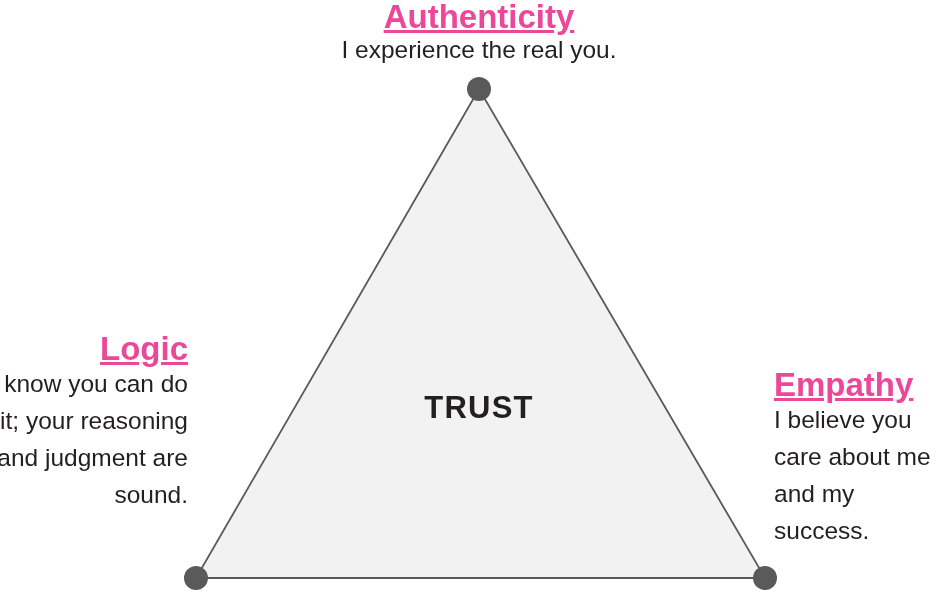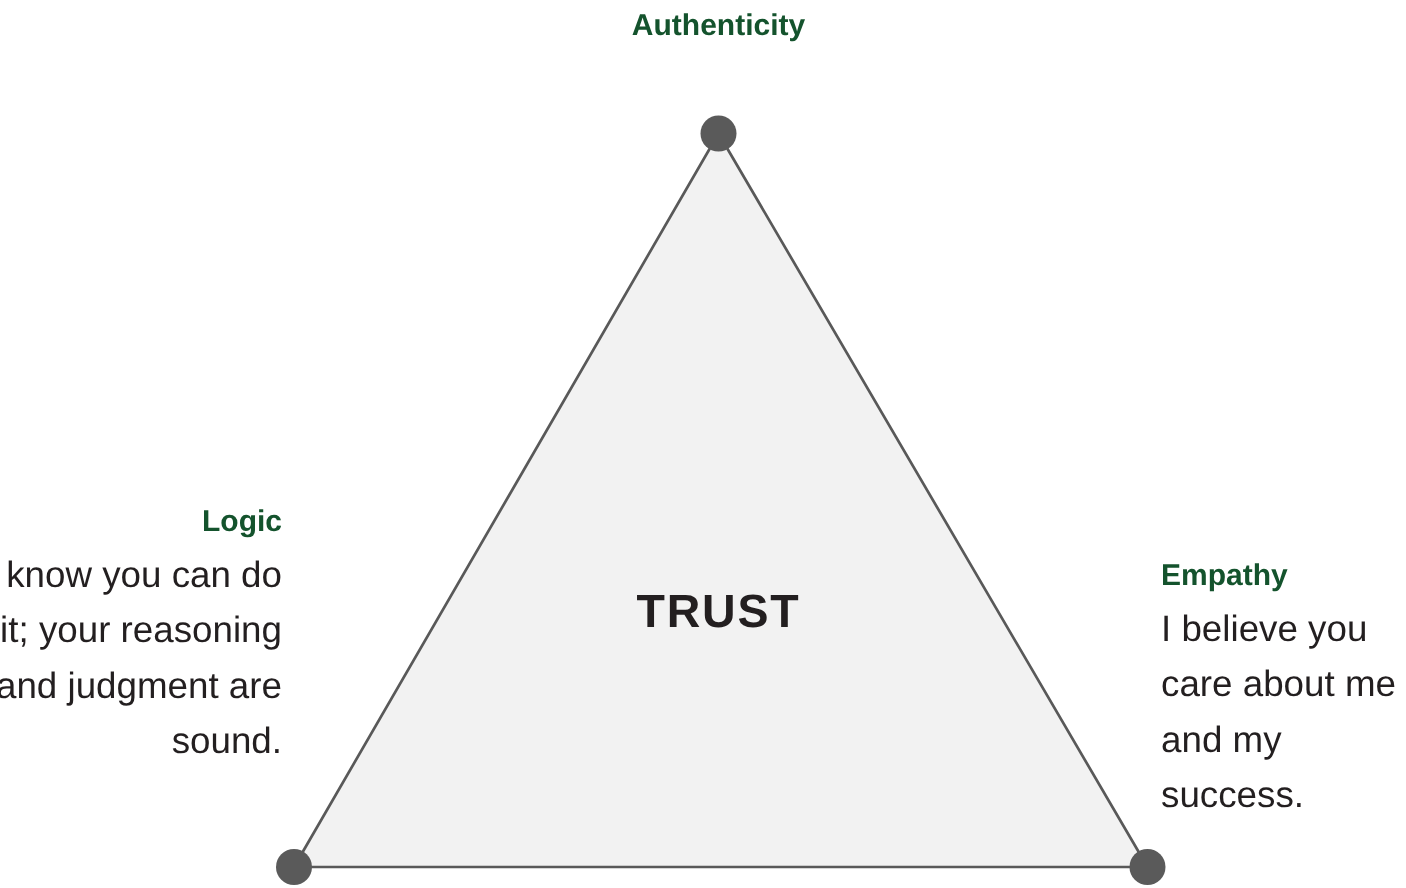--- a/index.html
+++ b/index.html
@@ -28,25 +28,26 @@
     height: 592px;
     display: block;
   }
 
   
   .vertex-block {
     position: absolute;
     color: #231f20;
   }
   .vertex-title {
-    font-size: 20px;
+    font-size: 33px;
     font-weight: bold;
     line-height: 30px;
-    color: #14532d;
+    color: #ec4899;
     white-space: nowrap;
+    text-decoration: underline;
   }
   .vertex-desc {
     font-size: 24.5px;
     font-weight: normal;
     line-height: 37px;
     color: #231f20;
   }
 
   
   #block-authenticity {
@@ -106,20 +107,21 @@
 
   <svg id="triangle-svg" viewBox="0 0 937 592">
     <polygon points="479,89 765,578 196,578" fill="#f2f2f2" stroke="#595959" stroke-width="1.8" stroke-linejoin="miter"></polygon>
     <circle cx="479" cy="89" r="12" fill="#5a5a5a"></circle>
     <circle cx="196" cy="578" r="12" fill="#5a5a5a"></circle>
     <circle cx="765" cy="578" r="12" fill="#5a5a5a"></circle>
   </svg>
 
   <div class="vertex-block" id="block-authenticity">
     <div class="vertex-title">Authenticity</div>
+    <div class="vertex-desc">I experience the real you.</div>
   </div>
 
   <div class="vertex-block" id="block-logic">
     <div class="vertex-title">Logic</div>
     <div class="vertex-desc">I know you can do it; your reasoning and judgment are sound.</div>
   </div>
 
   <div class="vertex-block" id="block-empathy">
     <div class="vertex-title">Empathy</div>
     <div class="vertex-desc">I believe you care about me and my success.</div>

